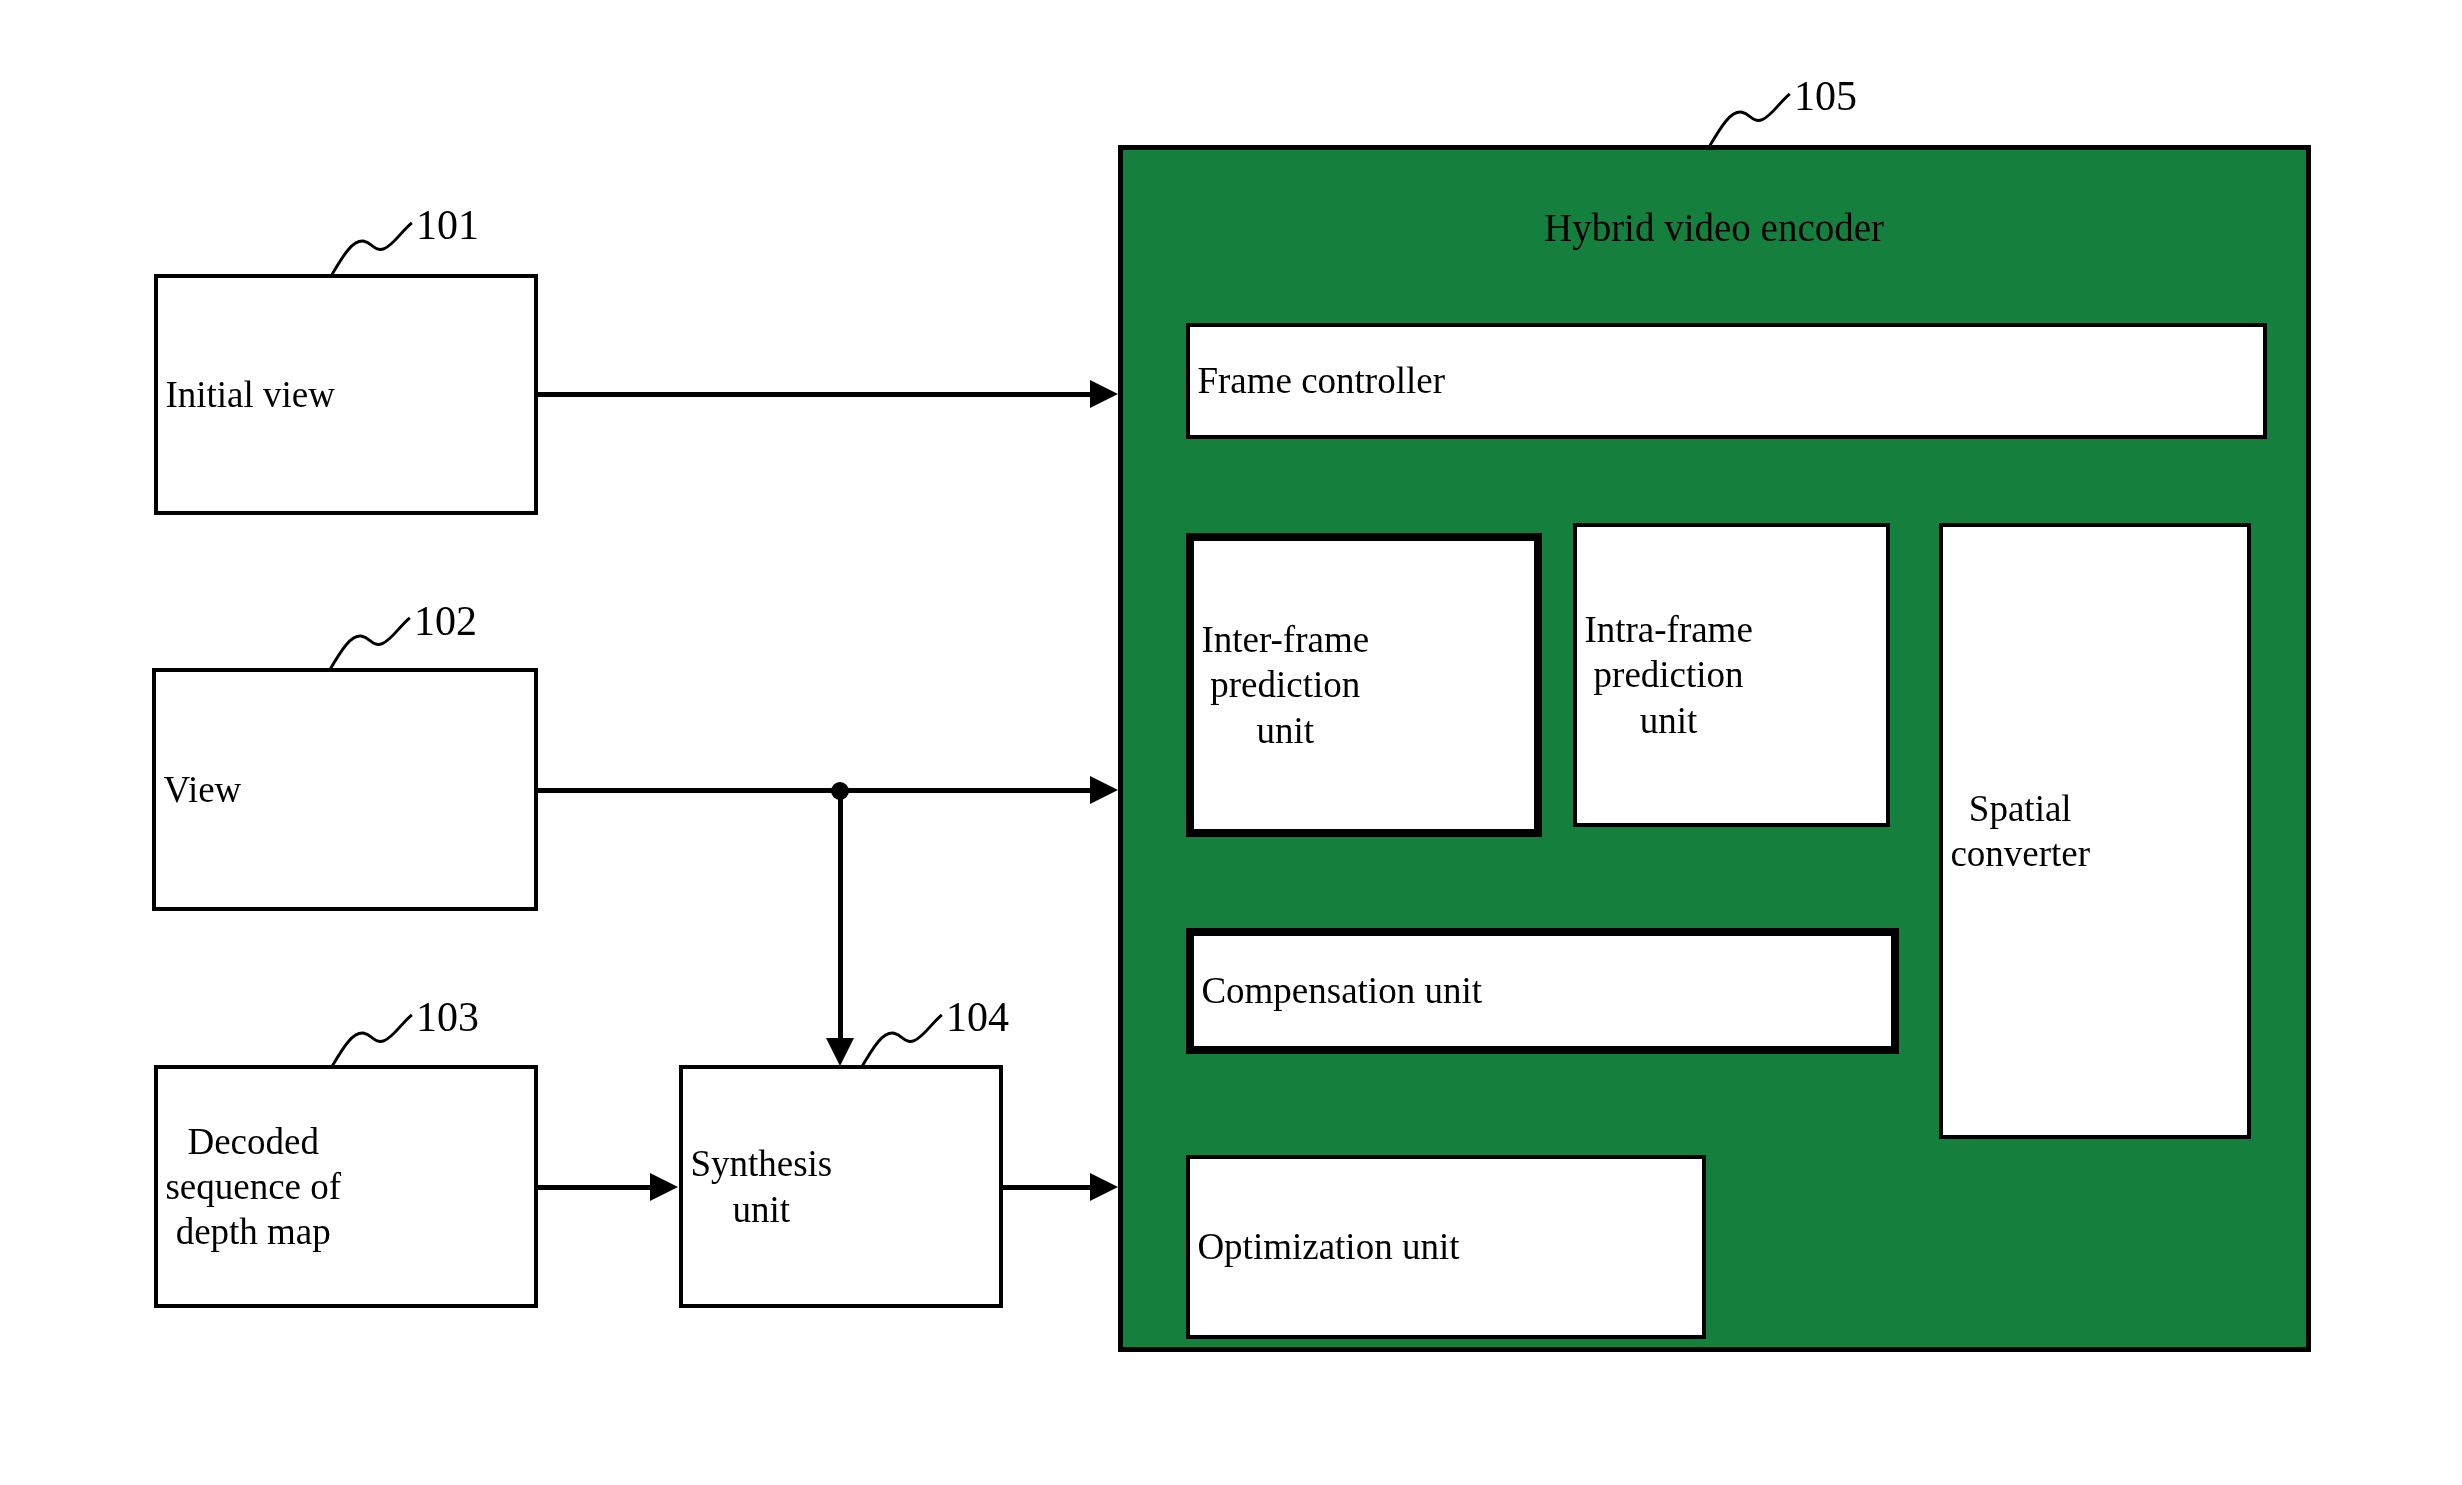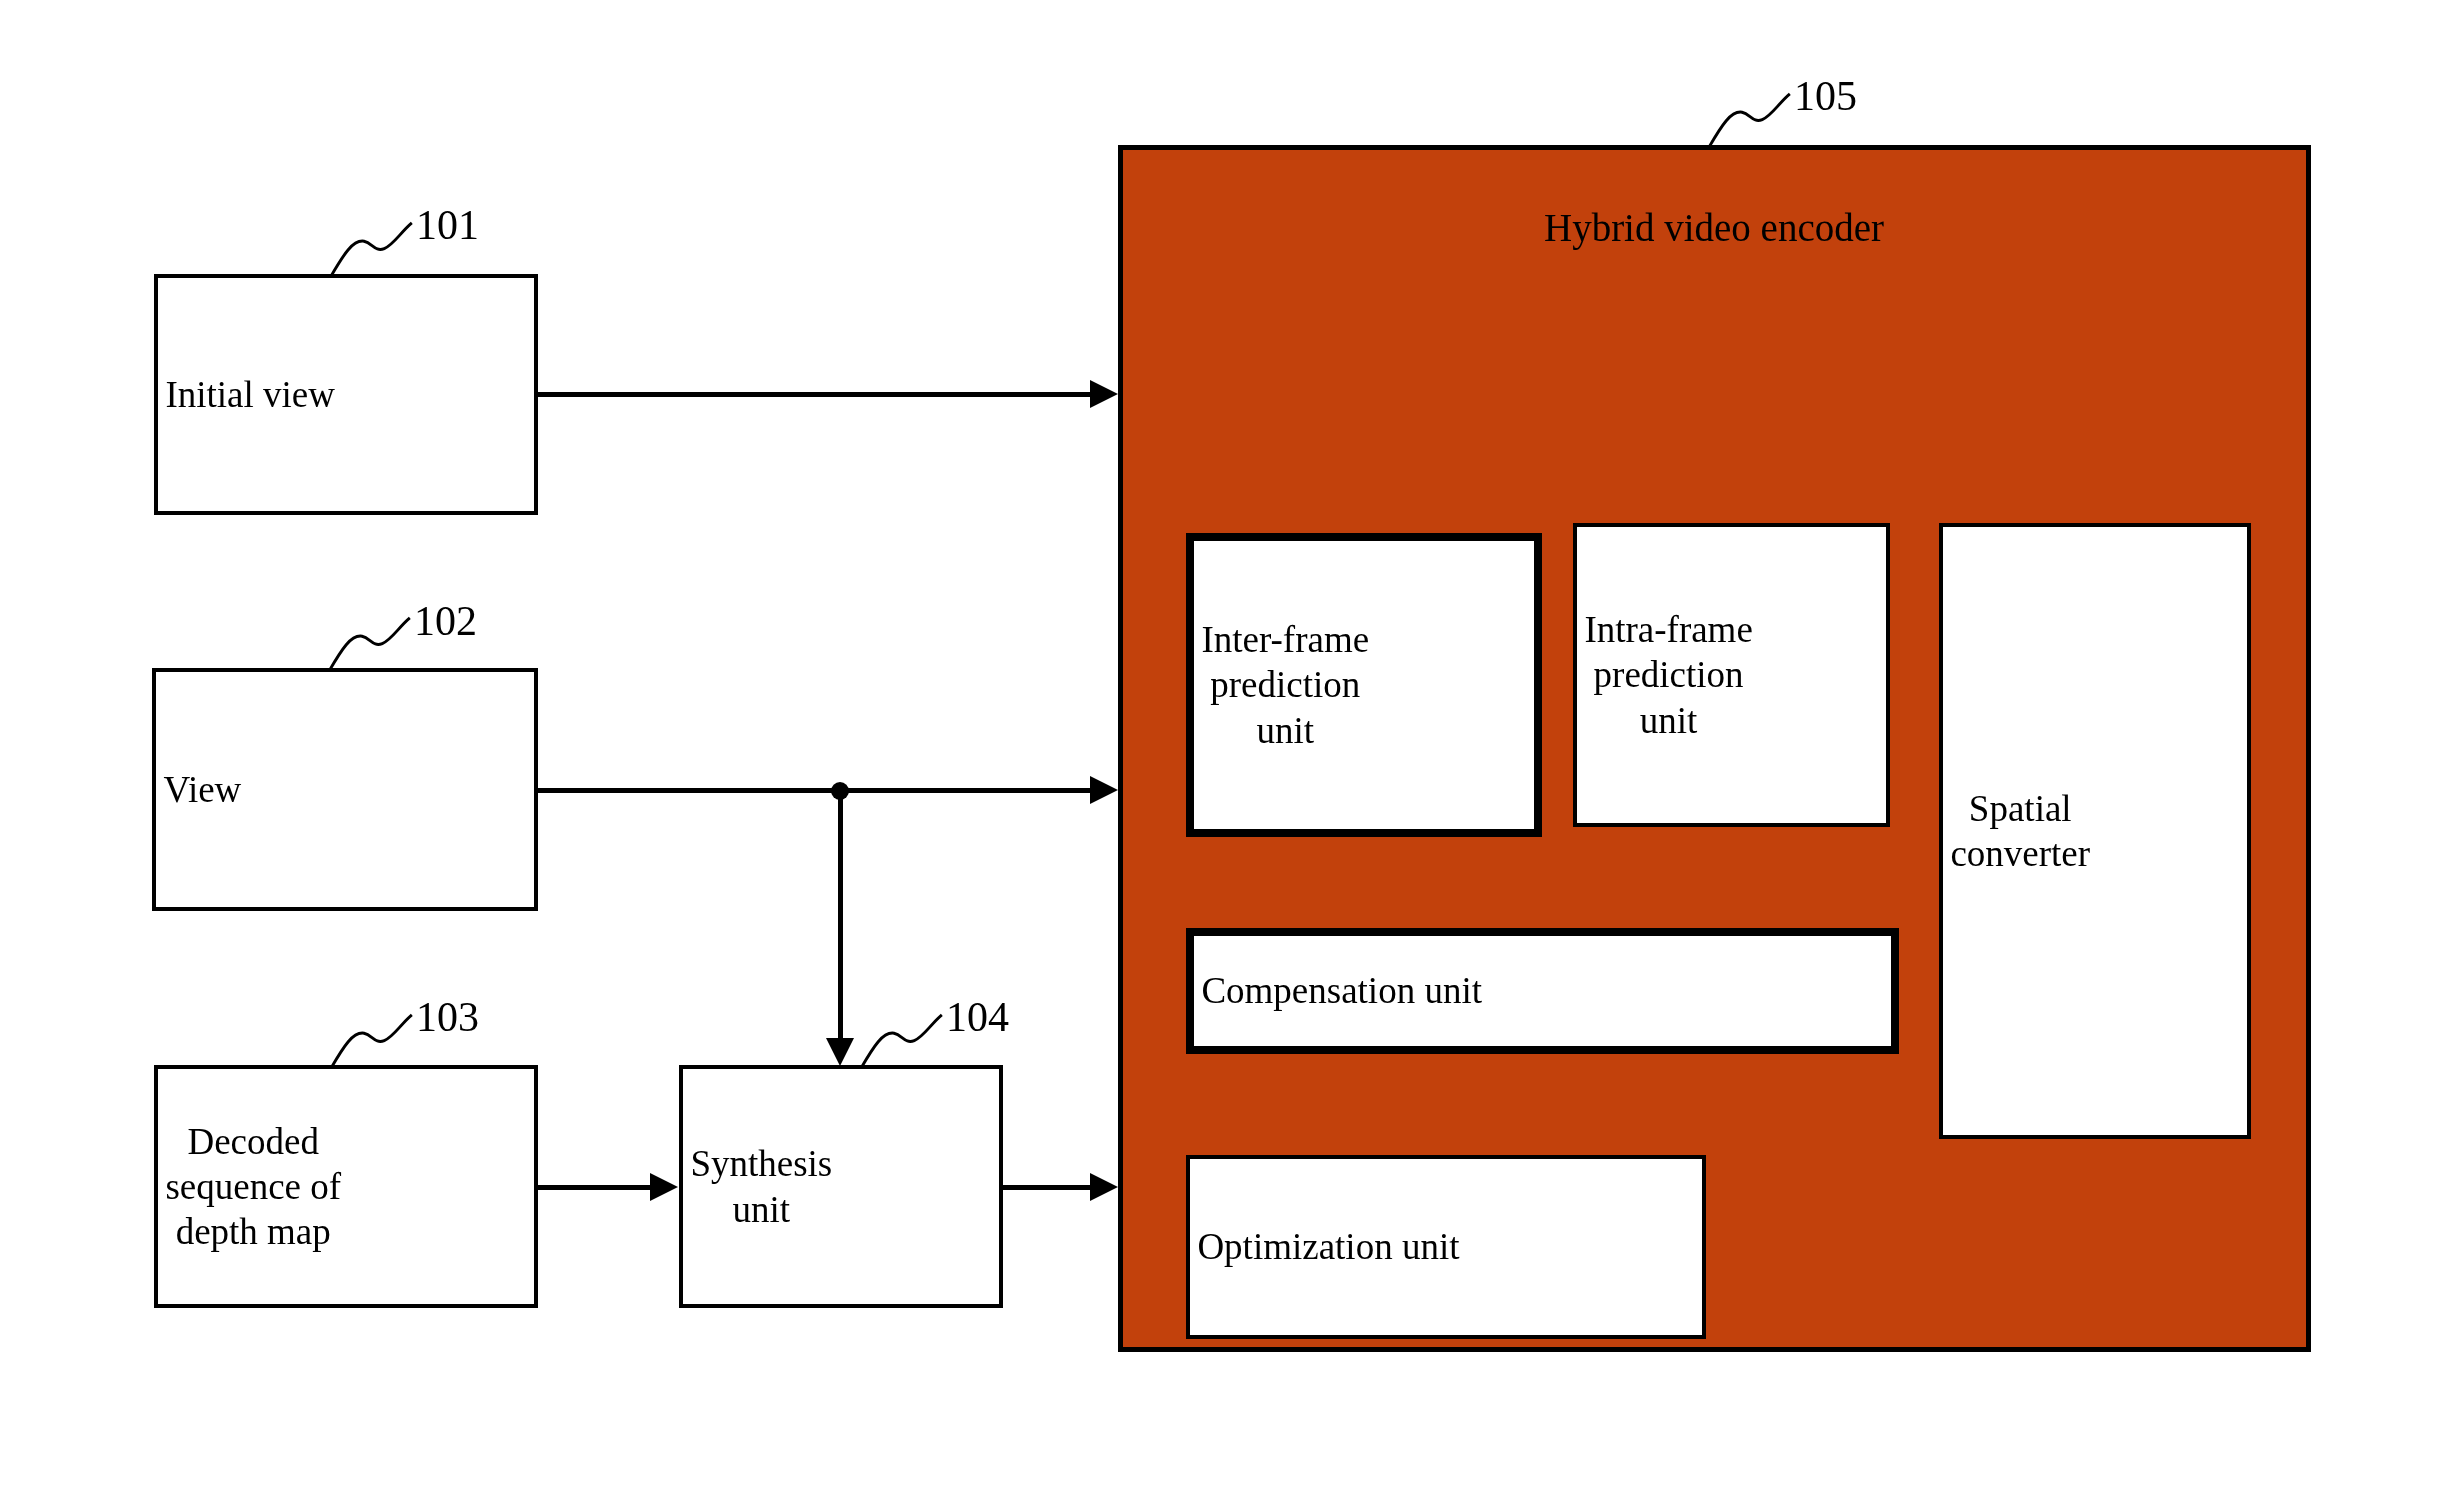--- a/index.html
+++ b/index.html
@@ -34,21 +34,21 @@
   }
   .box .lbl {
     display: block;
     padding: 0 7.4px;
     white-space: pre-line;
   }
   
   .container {
     position: absolute;
     box-sizing: border-box;
-    background: #c2410c;
+    background: #15803d;
     border: 5.5px solid #000000;
   }
   .container-title {
     position: absolute;
     text-align: center;
     white-space: nowrap;
   }
   
   .ref {
     position: absolute;
@@ -196,20 +196,23 @@
 
   <div class="box fs-box" style="left:679px; top:1065px; width:324px; height:243px;">
     <span class="lbl">Synthesis
 unit</span>
   </div>
 
   <div class="container" style="left:1118px; top:145px; width:1193px; height:1207px;">
 
     <div class="container-title fs-title" style="left:0; top:55px; width:1182px;">Hybrid video encoder</div>
 
+    <div class="box fs-box" style="left:63px; top:173px; width:1081px; height:116px;">
+      <span class="lbl">Frame controller</span>
+    </div>
 
     <div class="box thick fs-box" style="left:63px; top:383px; width:356px; height:304px;">
       <span class="lbl">Inter-frame
 prediction
 unit</span>
     </div>
 
     <div class="box fs-box" style="left:450px; top:373px; width:317px; height:304px;">
       <span class="lbl">Intra-frame
 prediction

